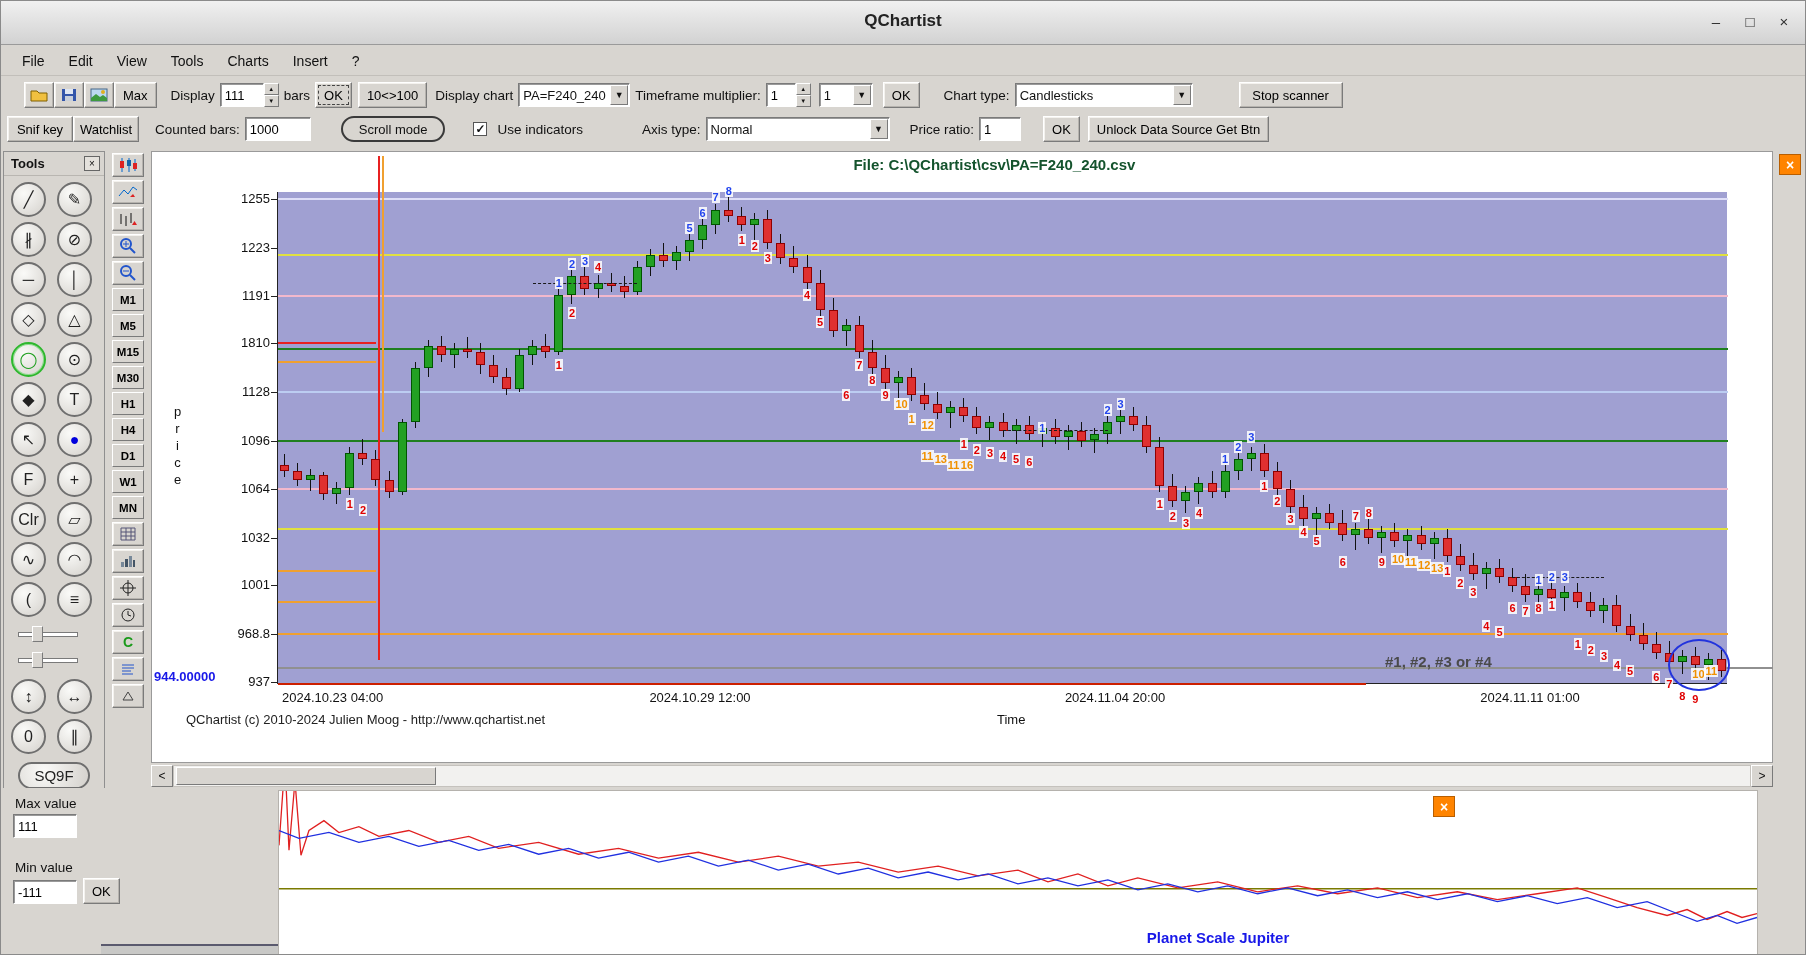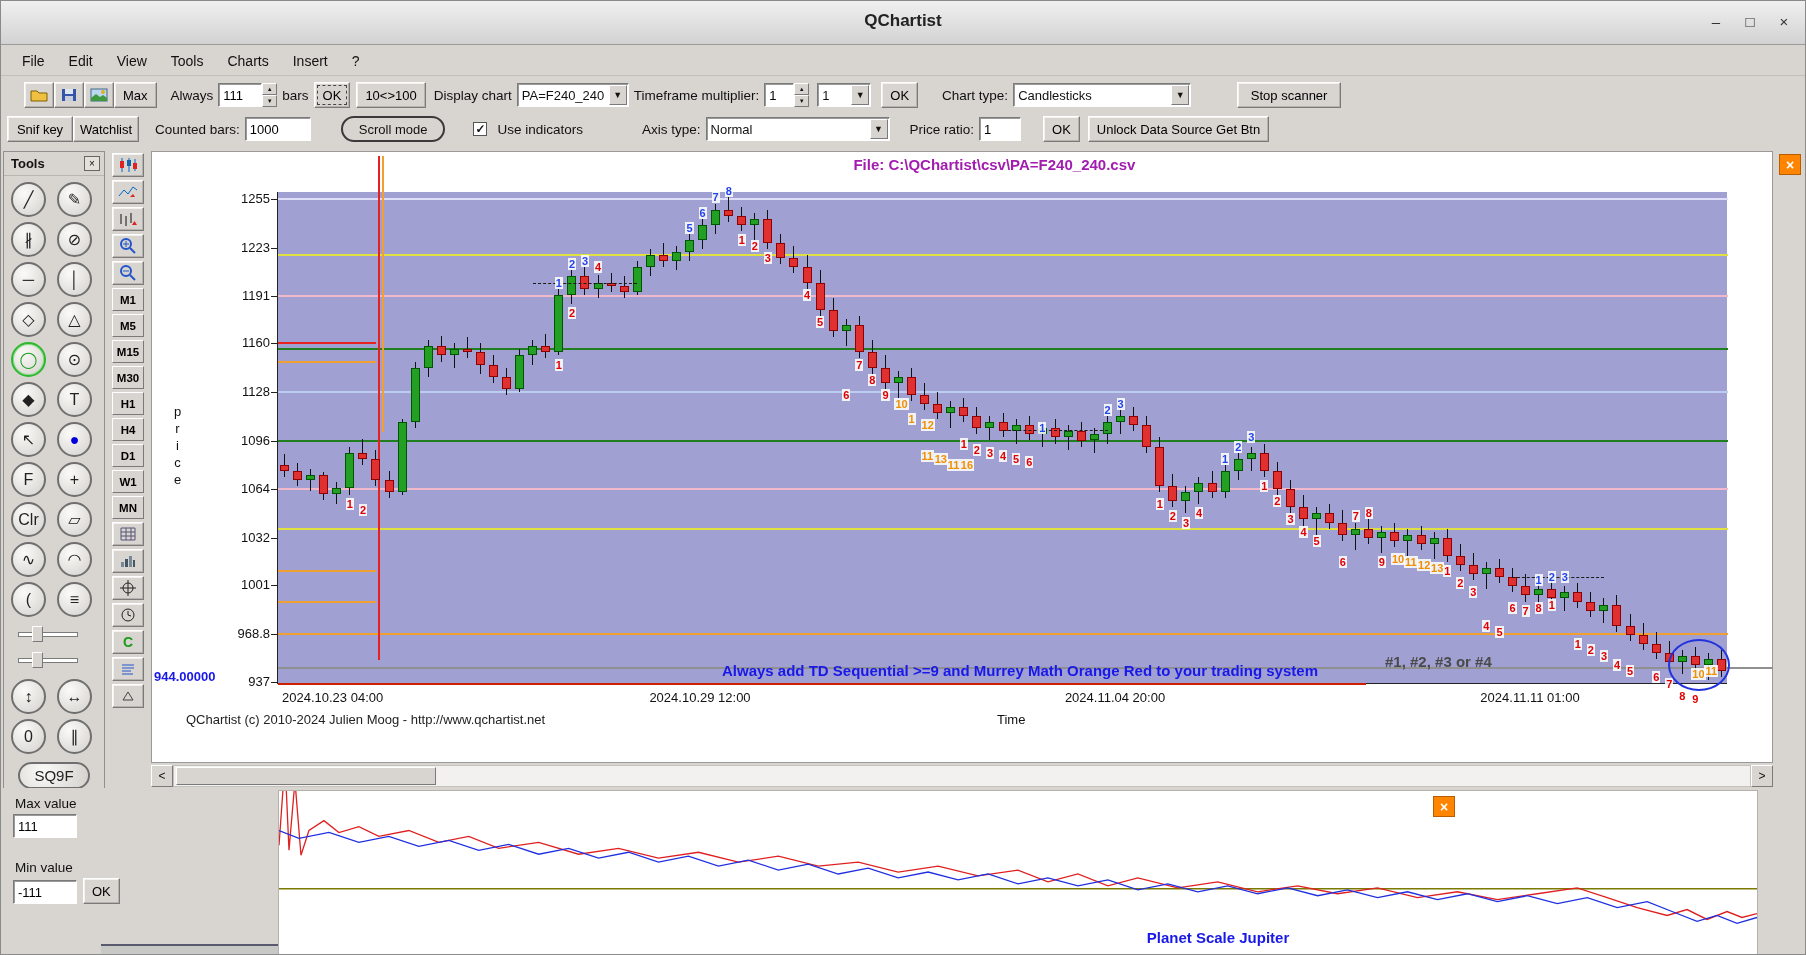--- a/index.html
+++ b/index.html
@@ -71,21 +71,21 @@
   
   .strip{position:absolute;left:108px;top:152px;width:38px;display:flex;flex-direction:column;
     align-items:center;gap:3px;}
   .strip-btn{width:32px;height:23px;display:flex;align-items:center;justify-content:center;
     background:#d8d5d0;border:1px solid;border-color:#fff #7a7a7a #7a7a7a #fff;font-size:11.5px;font-weight:bold;text-align:center;}
   .strip-ic{width:32px;height:24px;display:flex;align-items:center;justify-content:center;}
   
   .chart-panel{position:absolute;left:150px;top:150px;width:1622px;height:612px;background:#fff;
     border:1px solid #9a9a9a;}
   .chart-title{position:absolute;left:52%;top:4px;transform:translateX(-50%);
-    font-size:15px;font-weight:bold;color:#a21caf;}
+    font-size:15px;font-weight:bold;color:#14532d;}
   .plot{position:absolute;left:125px;top:40px;width:1450px;height:492px;background:#a0a0d2;
     border-left:1px solid #222;border-bottom:1px solid #222;}
   .hline{position:absolute;height:2px;}
   .vline{position:absolute;width:2px;}
   .wick{position:absolute;width:1px;background:#111;}
   .cbody{position:absolute;width:9px;}
   .cbody.up{background:#23a023;border:1px solid #005500;}
   .cbody.down{background:#e03030;border:1px solid #8f0000;}
   .dashseg{position:absolute;height:0;border-top:1px dashed #1a1a1a;}
   .td{position:absolute;font-size:11px;font-weight:bold;line-height:12px;
@@ -160,21 +160,21 @@
           </svg>
       </button>
       <button class="btn icon">
         <svg width="18" height="14">
             <rect x="1" y="1" width="16" height="12" fill="#bcd8f0" stroke="#446688"></rect>
             <path d="M1,10 l5,-4 4,3 3,-2 4,3 v3 h-16 z" fill="#3f9a3f"></path>
             <circle cx="13" cy="4" r="2" fill="#e0b020"></circle>
           </svg>
       </button>
       <button class="btn">Max</button>
-      <span class="lbl" style="margin-left:14px">Always</span>
+      <span class="lbl" style="margin-left:14px">Display</span>
       <input class="tin" style="width: 44px;" value="111">
       <span class="spin">
           <span>▲</span>
           <span>▼</span>
         </span>
       <span class="lbl">bars</span>
       <button class="btn dashed">OK</button>
       <button class="btn" style="margin-left:6px">10&lt;&gt;100</button>
       <span class="lbl" style="margin-left:8px">Display chart</span>
       <span class="combo" style="width:112px">
@@ -685,32 +685,31 @@
         <div class="td r" style="left: 1334.96px; top: 467.316px;">4</div>
         <div class="td r" style="left: 1348.03px; top: 473.392px;">5</div>
         <div class="td r" style="left: 1374.15px; top: 479.468px;">6</div>
         <div class="td r" style="left: 1387.22px; top: 485.544px;">7</div>
         <div class="td r" style="left: 1400.28px; top: 497.696px;">8</div>
         <div class="td r" style="left: 1413.34px; top: 500.734px;">9</div>
         <div class="td o" style="left: 1413.34px; top: 476.43px;">10</div>
         <div class="td o" style="left: 1426.41px; top: 473.392px;">11</div>
         <div class="bcircle" style="left: 1390.26px; top: 447.316px; width: 62px; height: 52px;"></div>
       </div>
-    <div class="blue-note">Always add TD Sequential &gt;=9 and Murrey Math Orange Red to your trading system</div>
     <div class="grey-note">#1, #2, #3 or #4</div>
     <div class="cur-price">944.00000</div>
     <div class="copyright">QChartist (c) 2010-2024 Julien Moog - http://www.qchartist.net</div>
     <div class="time-lbl">Time</div>
   <div class="ylabel" style="left: 58px; top: 38.9873px;">1255</div>
       <div class="ytick" style="left: 119px; top: 46.9873px;"></div>
       <div class="ylabel" style="left: 58px; top: 87.5949px;">1223</div>
       <div class="ytick" style="left: 119px; top: 95.5949px;"></div>
       <div class="ylabel" style="left: 58px; top: 136.203px;">1191</div>
       <div class="ytick" style="left: 119px; top: 144.203px;"></div>
-      <div class="ylabel" style="left: 58px; top: 183.291px;">1160</div>
+      <div class="ylabel" style="left: 58px; top: 183.291px;">1810</div>
       <div class="ytick" style="left: 119px; top: 191.291px;"></div>
       <div class="ylabel" style="left: 58px; top: 231.899px;">1128</div>
       <div class="ytick" style="left: 119px; top: 239.899px;"></div>
       <div class="ylabel" style="left: 58px; top: 280.506px;">1096</div>
       <div class="ytick" style="left: 119px; top: 288.506px;"></div>
       <div class="ylabel" style="left: 58px; top: 329.114px;">1064</div>
       <div class="ytick" style="left: 119px; top: 337.114px;"></div>
       <div class="ylabel" style="left: 58px; top: 377.722px;">1032</div>
       <div class="ytick" style="left: 119px; top: 385.722px;"></div>
       <div class="ylabel" style="left: 58px; top: 424.81px;">1001</div>

